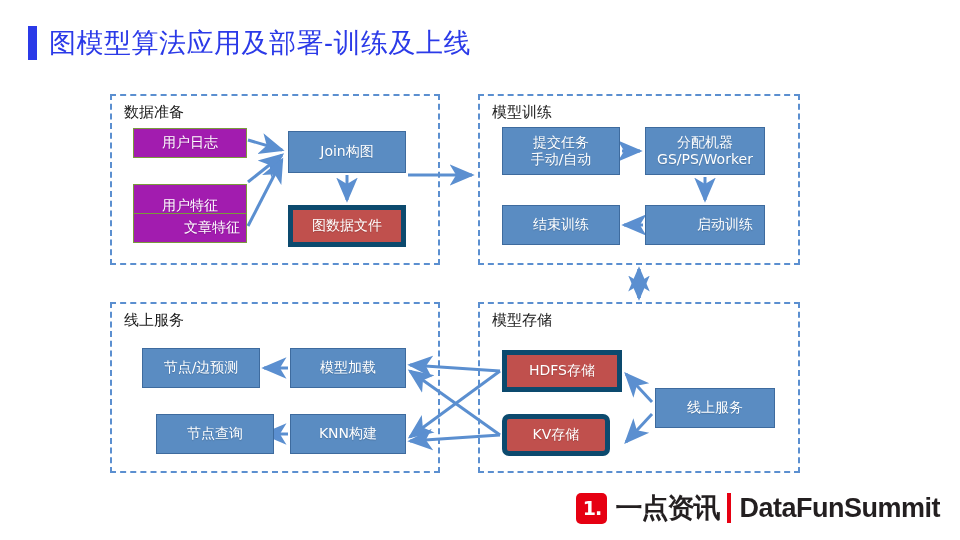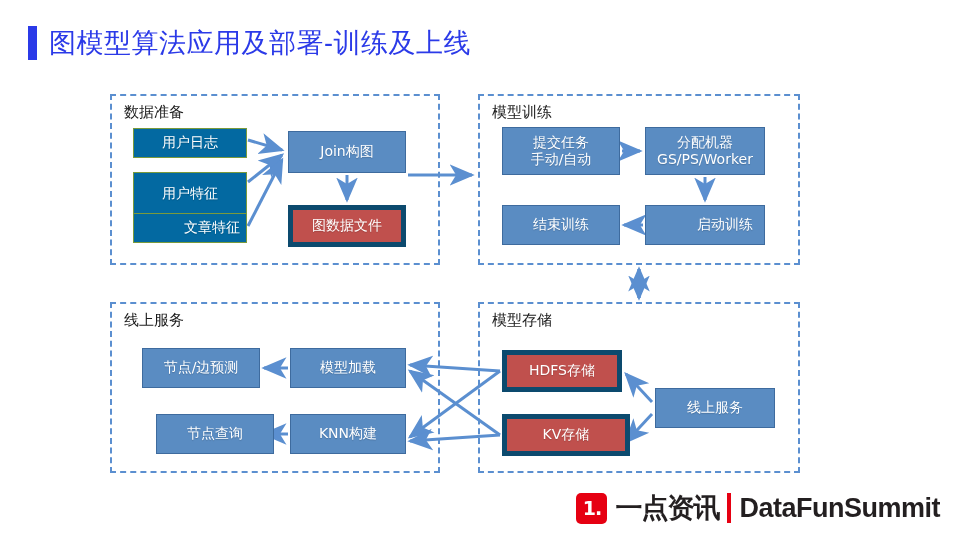--- a/index.html
+++ b/index.html
@@ -45,46 +45,46 @@
     display: flex; align-items: center; justify-content: center;
     text-align: center;
     color: #ffffff;
     font-size: 14px;
     line-height: 1.25;
     z-index: 5;
     font-family: "DejaVu Sans", "Liberation Sans", sans-serif;
     text-shadow: 0 1px 1px rgba(0,0,0,0.18);
     white-space: pre-line;
   }
-  .node.green { background: #0369a1; border: 1px solid #7a9a3c; }
+  .node.green { background: #a21caf; border: 1px solid #7a9a3c; }
   .node.blue  { background: #5a8cc2; border: 1px solid #3e6b9e; }
   .node.red   { background: #c0504d; border: 5px solid #0c4a6e; }
 
   
   #n-userlog   { left: 133px; top: 128px; width: 114px; height: 30px; }
-  #n-userfeat  { left: 133px; top: 172px; width: 114px; height: 44px; }
+  #n-userfeat  { left: 133px; top: 184px; width: 114px; height: 44px; }
   #n-artfeat   { left: 133px; top: 213px; width: 114px; height: 30px; padding-left: 44px; }
   #n-join      { left: 288px; top: 131px; width: 118px; height: 42px; }
   #n-graphfile { left: 288px; top: 205px; width: 118px; height: 42px; }
 
   
   #n-submit    { left: 502px; top: 127px; width: 118px; height: 48px; }
   #n-alloc     { left: 645px; top: 127px; width: 120px; height: 48px; }
   #n-endtrain  { left: 502px; top: 205px; width: 118px; height: 40px; }
   #n-starttrain{ left: 645px; top: 205px; width: 120px; height: 40px; padding-left: 40px; }
 
   
   #n-predict   { left: 142px; top: 348px; width: 118px; height: 40px; }
   #n-modelload { left: 290px; top: 348px; width: 116px; height: 40px; }
   #n-nodequery { left: 156px; top: 414px; width: 118px; height: 40px; }
   #n-knn       { left: 290px; top: 414px; width: 116px; height: 40px; }
 
   
   #n-hdfs      { left: 502px; top: 350px; width: 120px; height: 42px; }
-  #n-kv        { left: 502px; top: 414px; width: 128px; height: 42px; }
+  #n-kv        { left: 502px; top: 414px; width: 108px; height: 42px; border-radius: 7px; }
   #n-version   { left: 655px; top: 388px; width: 120px; height: 40px; }
 
   
   #arrows {
     position: absolute; left: 0; top: 0; width: 960px; height: 540px;
     z-index: 2; pointer-events: none;
   }
 
   
   #footer {

